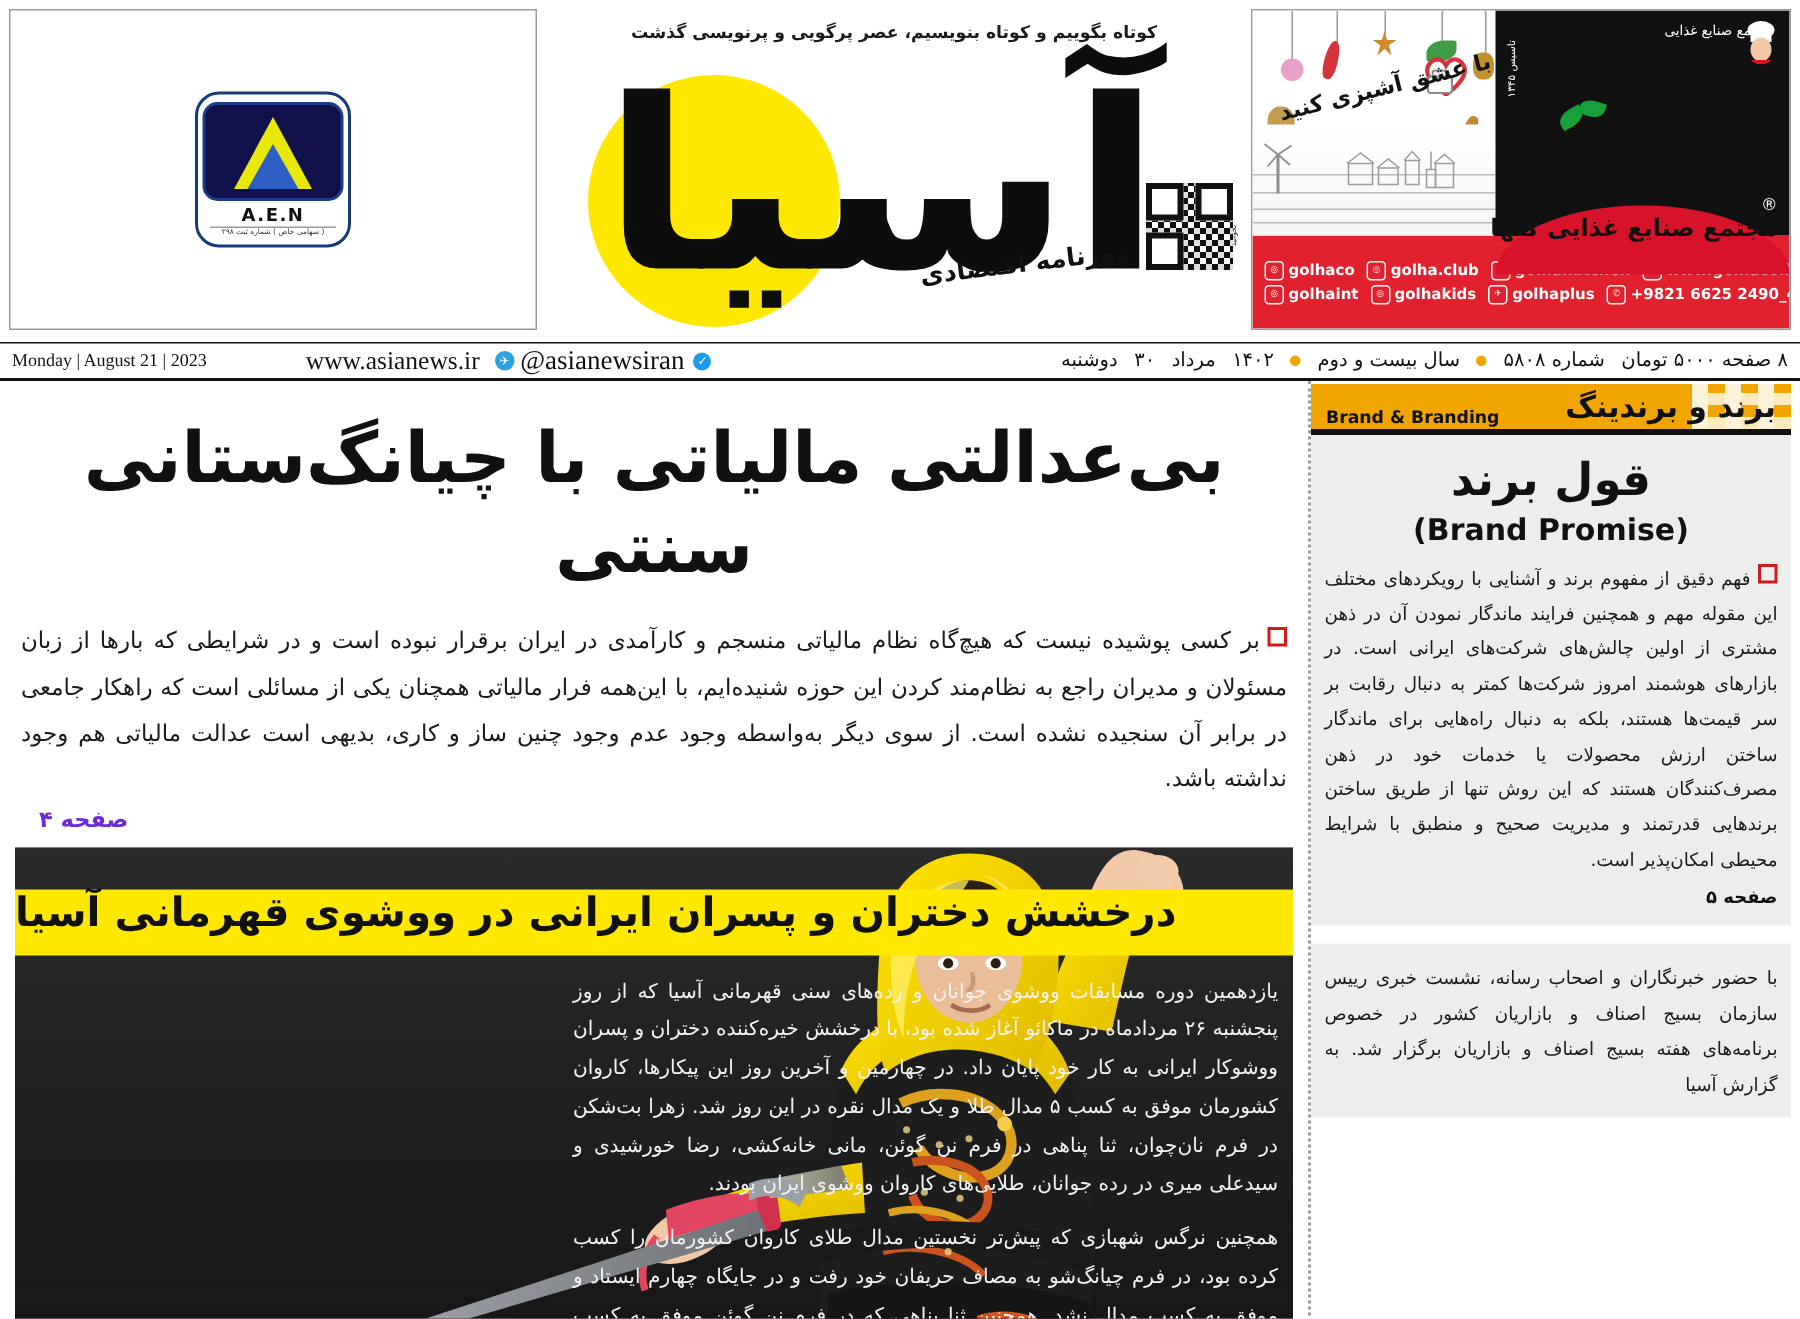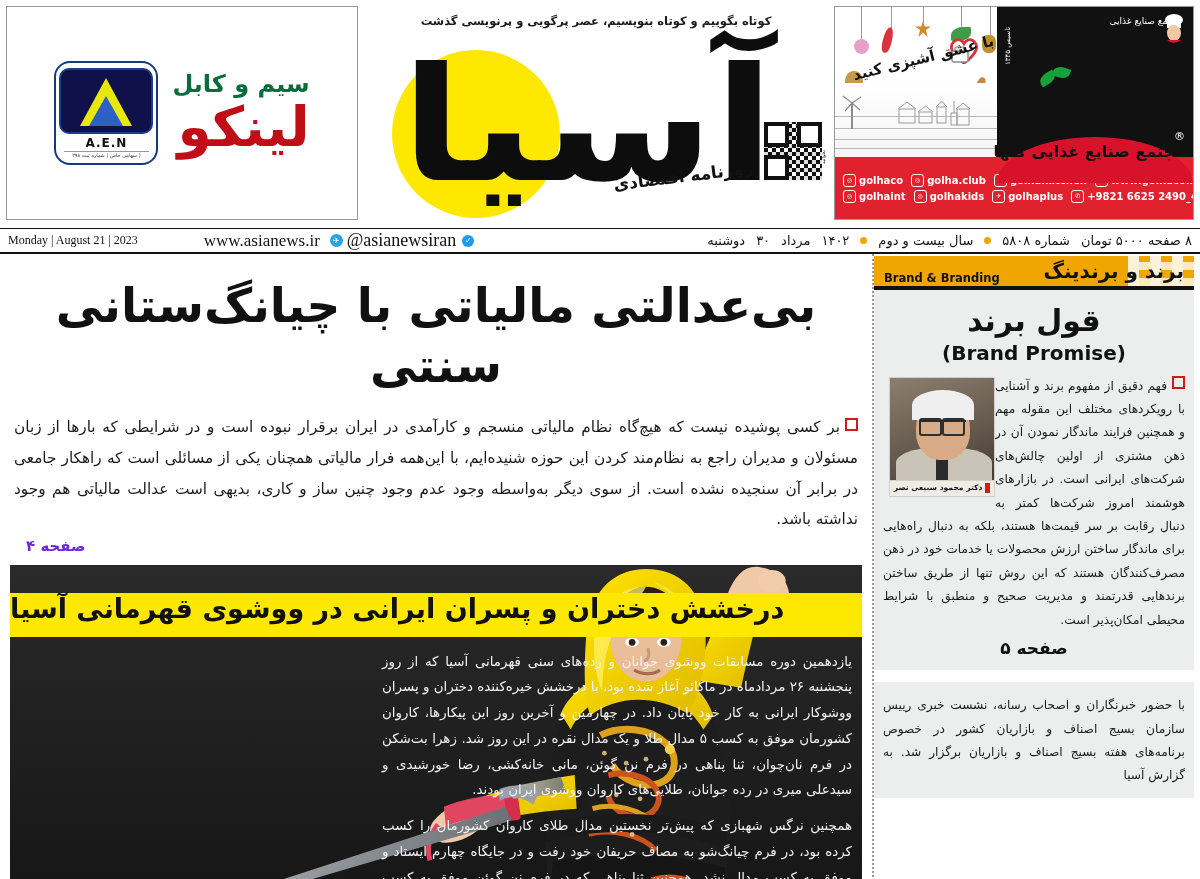--- a/index.html
+++ b/index.html
@@ -288,21 +288,21 @@
     position:absolute;left:6px;bottom:12px;width:96px;height:36px;border-radius:40% 40% 0 0;background:#c9c3b8;
   }
   .p-tie{position:absolute;left:46px;bottom:12px;width:12px;height:26px;background:#2b2b2b;}
   .p-cap{
     position:absolute;left:0;right:0;bottom:0;height:15px;background:#efece6;
     display:flex;align-items:center;justify-content:center;gap:3px;
     border-top:1px solid #d5d0c6;
   }
   .p-cap-txt{direction:rtl;font-size:7.6px;font-weight:bold;color:#111;white-space:nowrap;}
   .p-cap-bars{width:5px;height:10px;background:#d11a1a;flex:0 0 auto;}
-  .sc-page{direction:rtl;font-size:17px;font-weight:bold;color:#111;margin-top:6px;clear:both;text-align:center;}
+  .sc-page{direction:rtl;font-size:12px;font-weight:bold;color:#111;margin-top:6px;clear:both;}
 
   .side-card2{background:#eceded;padding:12px 9px 10px 9px;box-sizing:border-box;margin-top:12px;}
   .sc2-title{
     direction:rtl;text-align:center;font-size:27px;font-weight:bold;color:#111;line-height:1.22;
     margin:2px 0 10px 0;letter-spacing:-0.5px;
   }
   .sc2-body{direction:rtl;text-align:justify;font-size:12.2px;line-height:1.92;color:#1a1a1a;}
 </style>
 </head>
 <body>
@@ -312,24 +312,20 @@
   <div class="masthead">
 
     <div class="ad-left">
       <div class="aen-logo">
         <div class="aen-inner">
           <div class="aen-tri"></div>
           <div class="aen-tri2"></div>
         </div>
         <div class="aen-label">A.E.N</div>
         <div class="aen-sub">( سهامی خاص )    شماره ثبت ۲۹۸</div>
-      </div>
-      <div class="linko-text">
-        <div class="linko-small">سیم و کابل</div>
-        <div class="linko-big">لینکو</div>
       </div>
     </div>
 
     <div class="nameplate">
       <div class="slogan">کوتاه بگوییم و کوتاه بنویسیم، عصر پرگویی و پرنویسی گذشت</div>
       <div class="sun"></div>
       <div class="asia-word">آسیا</div>
       <div class="eco-label">روزنامه اقتصادی</div>
       <div class="qr">
         <div class="qr-b"></div>
@@ -591,34 +587,20 @@
         <div class="bh-grid"></div>
         <span class="bh-fa">برند و برندینگ</span>
         <span class="bh-en">Brand &amp; Branding</span>
       </div>
 
       <div class="side-card">
         <div class="sc-title">قول برند</div>
         <div class="sc-sub">(Brand Promise)</div>
 
         <div class="sc-flow">
-          <div class="portrait">
-            <div class="p-bg"></div>
-            <div class="p-body"></div>
-            <div class="p-tie"></div>
-            <div class="p-head"></div>
-            <div class="p-hair"></div>
-            <div class="p-gl"></div>
-            <div class="p-gr"></div>
-            <div class="p-glass"></div>
-            <div class="p-cap">
-              <span class="p-cap-bars"></span>
-              <span class="p-cap-txt">دکتر محمود سبیعی نصر</span>
-            </div>
-          </div>
           <span class="red-sq"></span><span>فهم دقیق از مفهوم برند و آشنایی با رویکردهای مختلف این مقوله مهم و همچنین فرایند ماندگار نمودن آن در ذهن مشتری از اولین چالش‌های شرکت‌های ایرانی است. در بازارهای هوشمند امروز شرکت‌ها</span>
           <span>کمتر به دنبال رقابت بر سر قیمت‌ها هستند، بلکه به دنبال راه‌هایی برای ماندگار ساختن ارزش محصولات یا خدمات خود در ذهن مصرف‌کنندگان هستند که این روش تنها از طریق ساختن برندهایی قدرتمند و مدیریت صحیح و منطبق با شرایط محیطی امکان‌پذیر است.</span>
         </div>
 
         <div class="sc-page">صفحه ۵</div>
       </div>
 
       <div class="side-card2">
         <div class="sc2-body">با حضور خبرنگاران و اصحاب رسانه، نشست خبری رییس سازمان بسیج اصناف و بازاریان کشور در خصوص برنامه‌های هفته بسیج اصناف و بازاریان برگزار شد. به گزارش آسیا</div>
       </div>

